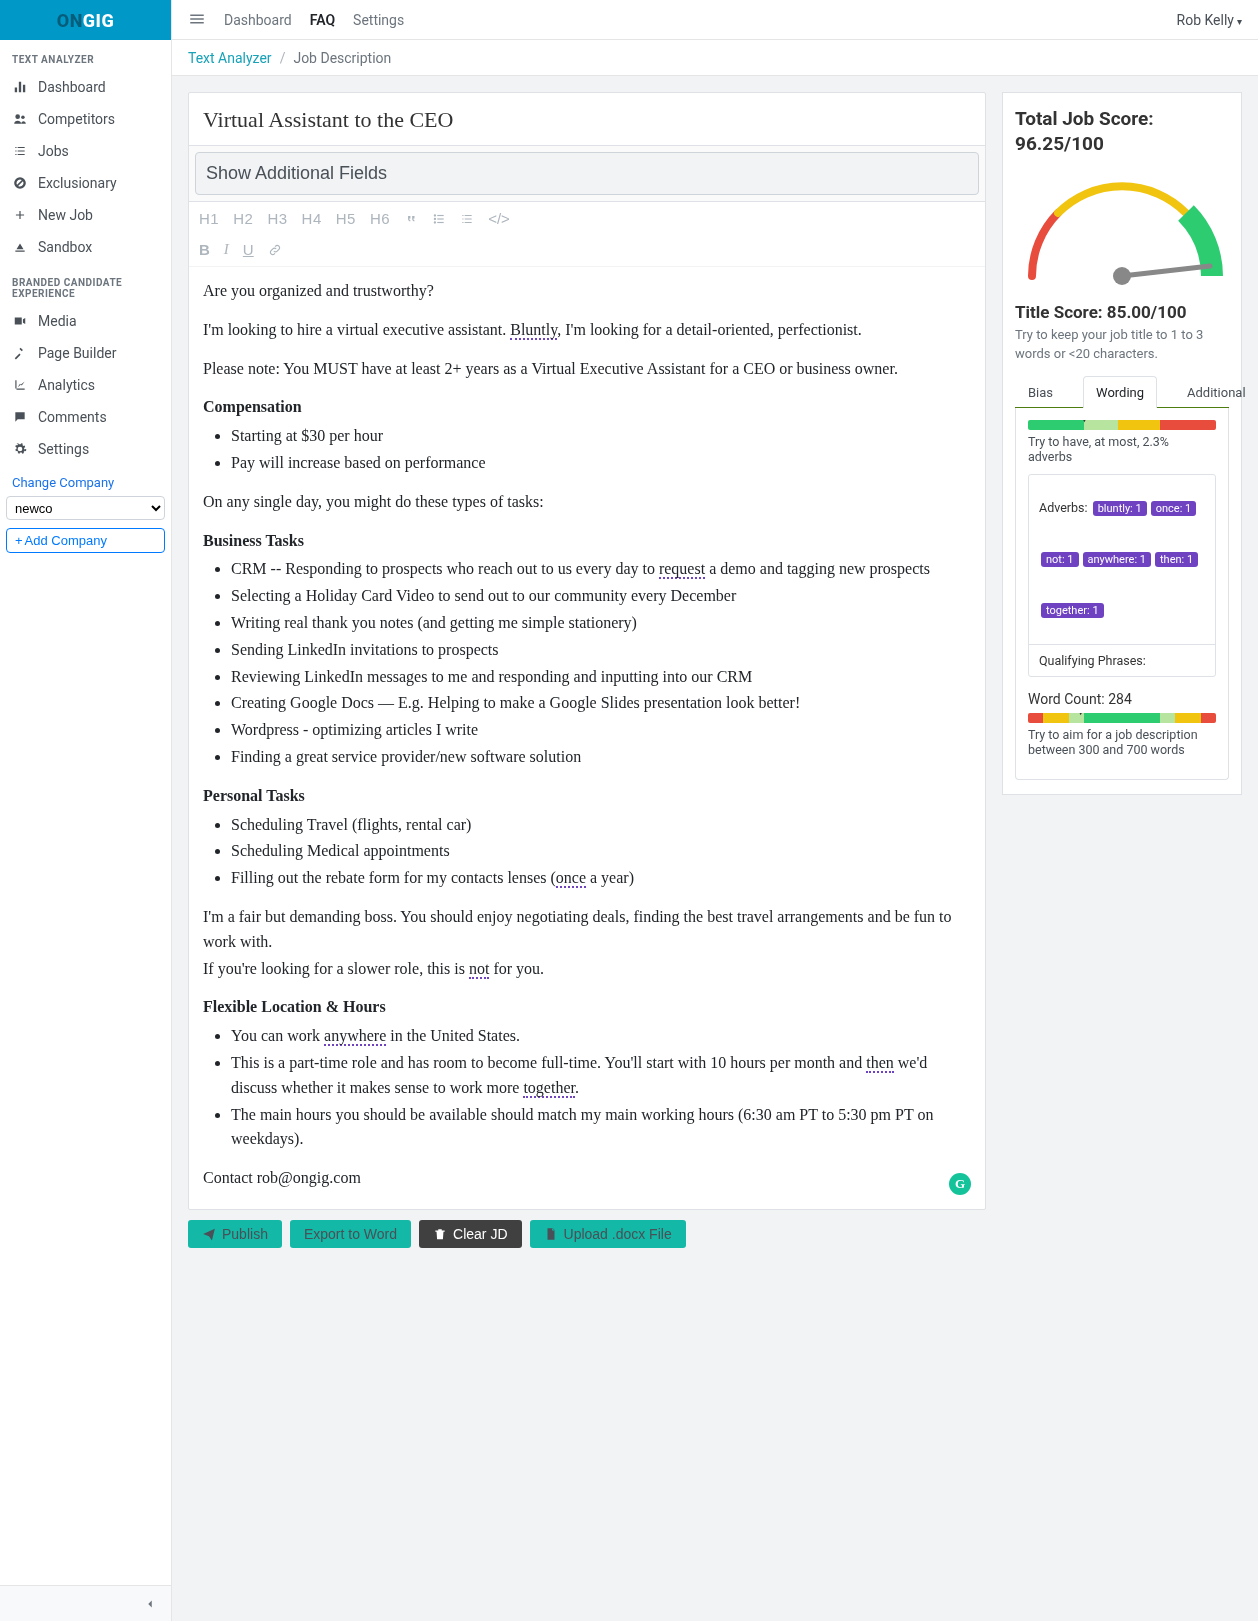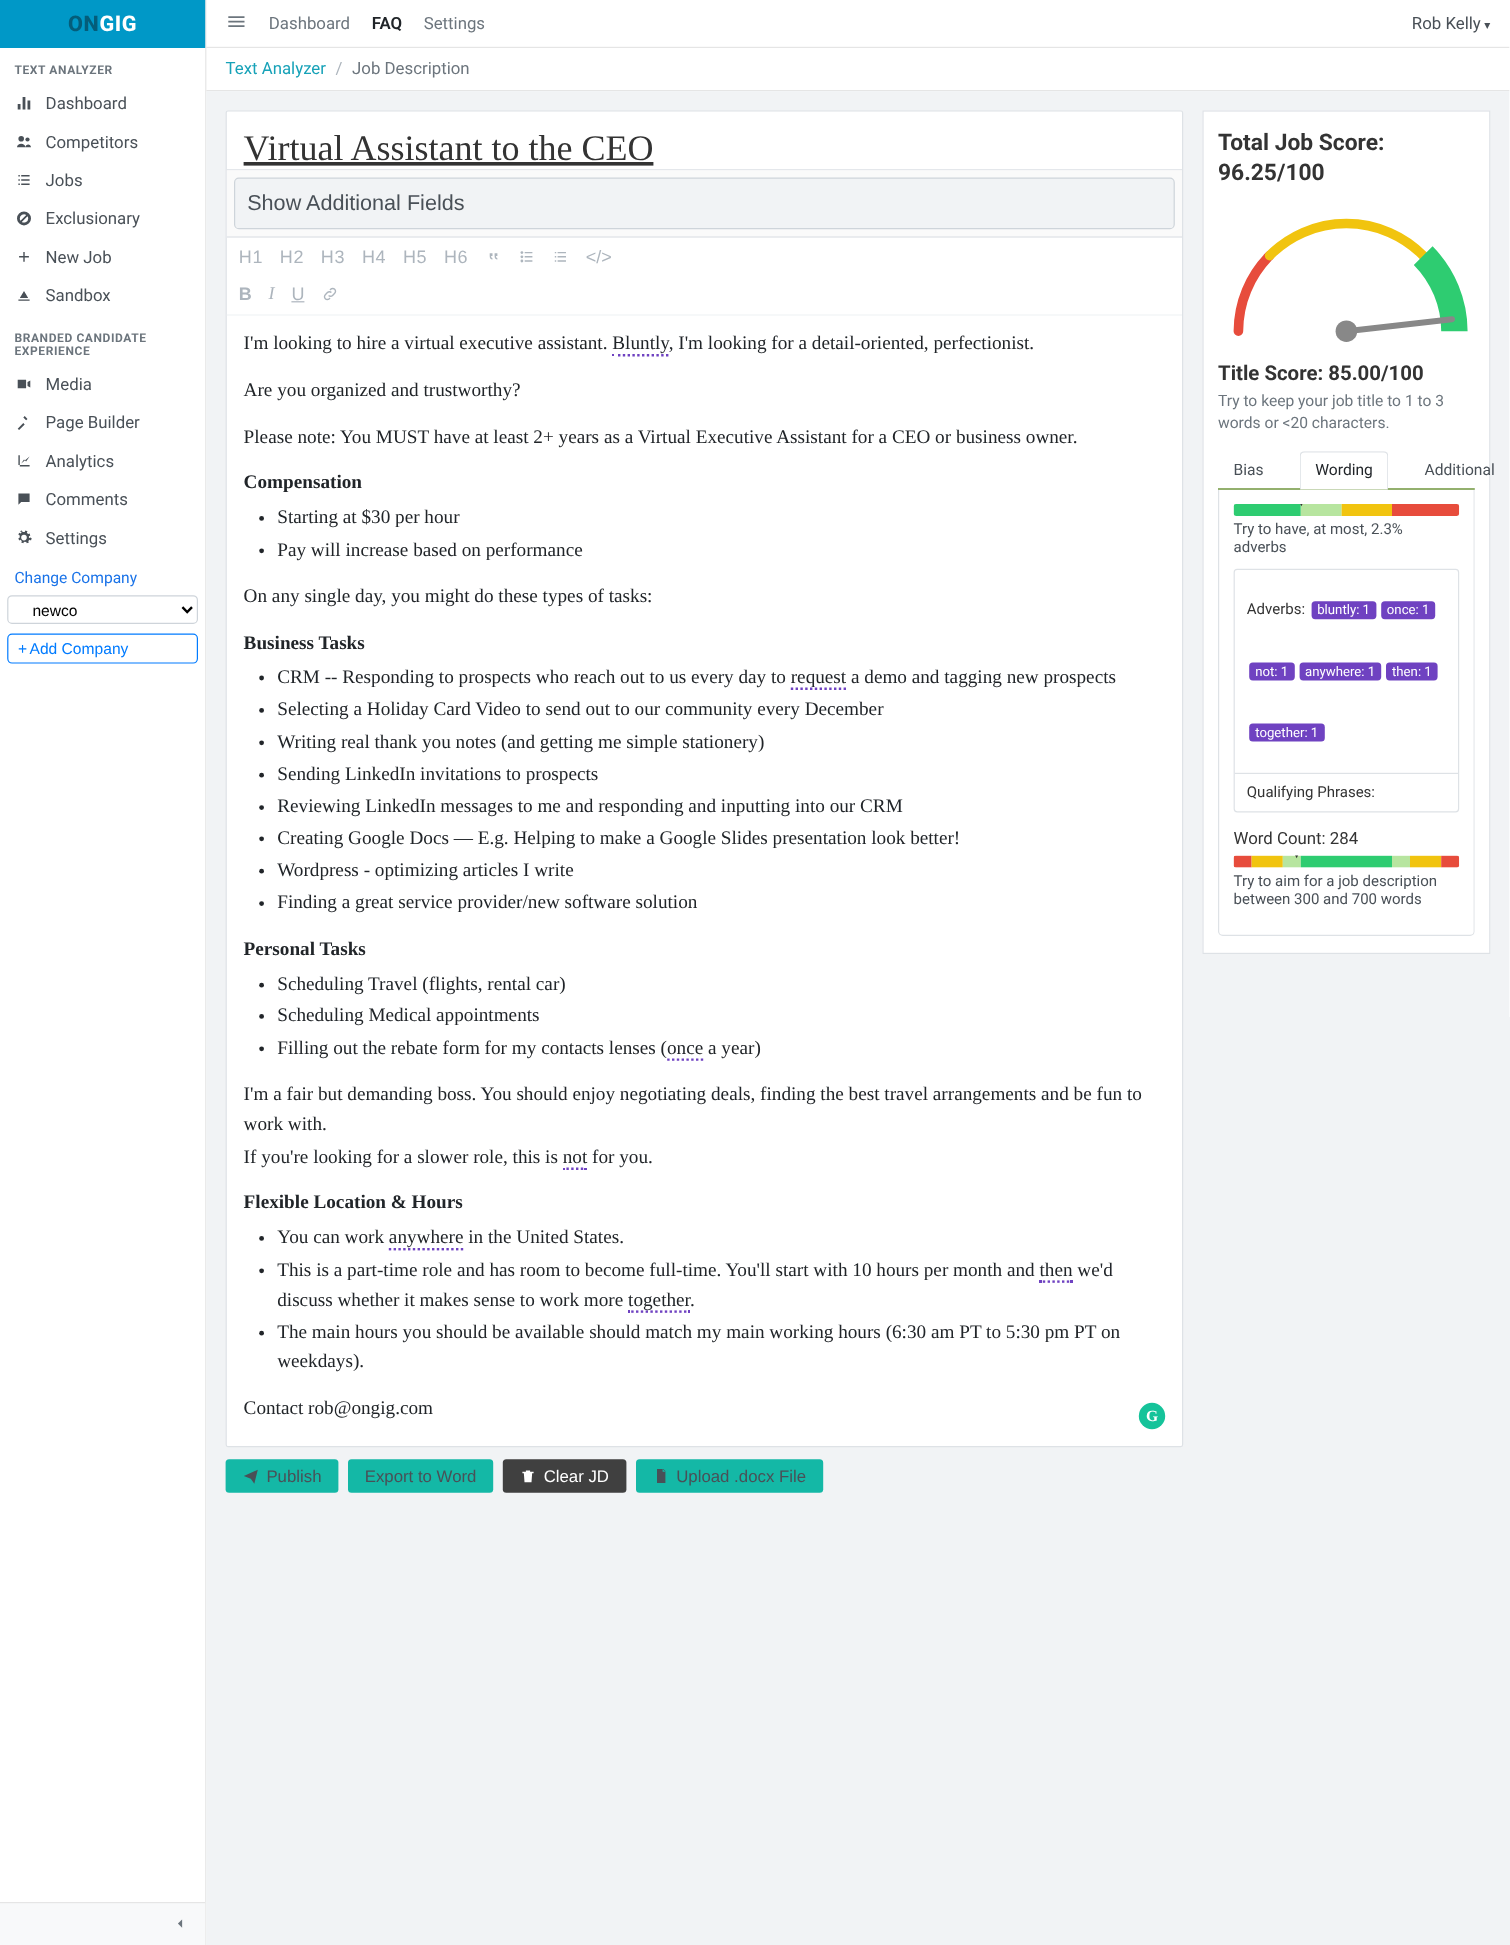--- a/index.html
+++ b/index.html
@@ -9,21 +9,21 @@
   
   .sidebar { width: 172px; background: #fff; border-right: 1px solid #e5e5e5; display: flex; flex-direction: column; }
   .logo-block { height: 40px; background: #0098c7; display: flex; align-items: center; justify-content: center; }
   .logo-text { font-weight: 800; font-size: 18px; letter-spacing: 0.5px; }
   .logo-on { color: #045d7a; }
   .logo-gig { color: #fff; }
   .sidebar-section-title { font-size: 10px; font-weight: 700; color: #6c757d; padding: 14px 12px 6px 12px; letter-spacing: 0.5px; }
   .sidebar-item { display: flex; align-items: center; gap: 10px; padding: 8px 12px; color: #495057; cursor: pointer; font-size: 14px; }
   .sidebar-icon { width: 16px; text-align: center; color: #495057; flex-shrink: 0; }
   .change-company { padding: 10px 12px 6px 12px; font-size: 13px; color: #1a73e8; cursor: pointer; }
-  .company-select { margin: 0 6px 8px 6px; width: calc(100% - 12px); height: 24px; font-size: 13px; border: 1px solid #ced4da; border-radius: 4px; background: #fff; padding: 0 16px; }
+  .company-select { margin: 0 6px 8px 6px; width: calc(100% - 12px); height: 24px; font-size: 13px; border: 1px solid #ced4da; border-radius: 4px; background: #fff; padding: 0 4px; }
   .add-company-btn { margin: 0 6px 8px 6px; padding: 4px 8px; font-size: 13px; color: #007bff; background: #fff; border: 1px solid #007bff; border-radius: 4px; cursor: pointer; display: inline-flex; align-items: center; gap: 2px; }
   .sidebar-bottom { margin-top: auto; border-top: 1px solid #e5e5e5; height: 36px; display: flex; align-items: center; justify-content: flex-end; padding-right: 14px; color: #6c757d; cursor: pointer; background: #f8f9fa; }
 
   
   .main { flex: 1; display: flex; flex-direction: column; }
   .topbar { height: 40px; border-bottom: 1px solid #e5e5e5; display: flex; align-items: center; padding: 0 16px; gap: 18px; }
   .hamburger { color: #6c757d; cursor: pointer; font-size: 18px; }
   .topnav-link { color: #6c757d; font-size: 14px; cursor: pointer; }
   .topnav-link.active { color: #212529; font-weight: 600; }
   .user-menu { margin-left: auto; color: #495057; font-size: 14px; cursor: pointer; }
@@ -33,21 +33,21 @@
   .breadcrumb-bar { height: 36px; border-bottom: 1px solid #e5e5e5; display: flex; align-items: center; padding: 0 16px; font-size: 14px; color: #6c757d; }
   .breadcrumb-link { color: #17a2b8; cursor: pointer; }
   .breadcrumb-sep { margin: 0 8px; color: #adb5bd; }
 
   
   .content-area { flex: 1; background: #f1f3f5; padding: 16px; display: flex; gap: 16px; align-items: flex-start; }
 
   
   .editor-col { flex: 1; display: flex; flex-direction: column; }
   .editor-card { background: #fff; border: 1px solid #dee2e6; border-radius: 2px; }
-  .editor-title-bar { padding: 14px 14px 0 14px; font-family: Georgia, "Times New Roman", serif; font-size: 30px; border-bottom: 1px solid #dee2e6; text-decoration: underline; }
+  .editor-title-bar { padding: 14px 14px 12px 14px; font-family: Georgia, "Times New Roman", serif; font-size: 22px; border-bottom: 1px solid #dee2e6; }
   .show-fields-row { padding: 6px 6px; border-bottom: 1px solid #dee2e6; background:#fafafa; }
   .show-fields-btn { width: 100%; padding: 10px; text-align: left; border: 1px solid #ced4da; border-radius: 4px; background: #f1f3f5; cursor: pointer; font-size: 18px; color: #495057; }
   .toolbar { padding: 8px 10px; display: flex; flex-wrap: wrap; gap: 14px; align-items: center; color: #adb5bd; border-bottom: 1px solid #f1f3f5; }
   .tb-btn { cursor: pointer; font-size: 15px; color: #adb5bd; font-family: "Helvetica Neue", Arial, sans-serif; }
   .tb-btn.h { font-weight: 400; letter-spacing: 0.5px; }
   .tb-row2 { width: 100%; display: flex; gap: 14px; }
   .editor-body { padding: 12px 14px 18px 14px; font-family: Georgia, "Times New Roman", serif; font-size: 16px; line-height: 1.55; color: #212529; position: relative; }
   .editor-body p { margin: 0 0 14px 0; }
   .editor-body h4 { font-weight: 700; font-size: 16px; margin: 4px 0 4px 0; font-family: Georgia, serif; }
   .editor-body ul { padding-left: 28px; margin: 0 0 14px 0; }
@@ -265,22 +265,22 @@
               <span class="tb-btn" style="font-weight:700">B</span>
               <span class="tb-btn" style="font-style:italic;font-family:Georgia">I</span>
               <span class="tb-btn" style="text-decoration:underline">U</span>
               <span class="tb-btn"><svg class="icon" viewBox="0 0 24 24">
                     <path d="M10 14a4 4 0 005.7 0l3-3a4 4 0 10-5.7-5.7l-1 1M14 10a4 4 0 00-5.7 0l-3 3a4 4 0 105.7 5.7l1-1" fill="none" stroke="currentColor" stroke-width="2"></path>
                   </svg></span>
             </div>
           </div>
 
           <div class="editor-body">
+            <p>Are you organized and trustworthy?</p>
             <p><span>I'm looking to hire a virtual executive assistant. </span><span class="hl">Bluntly</span><span>, I'm looking for a detail-oriented, perfectionist.</span></p>
-            <p>Are you organized and trustworthy?</p>
             <p>Please note: You MUST have at least 2+ years as a Virtual Executive Assistant for a CEO or business owner.</p>
 
             <h4>Compensation</h4>
             <ul>
               <li>Starting at $30 per hour</li>
               <li>Pay will increase based on performance</li>
             </ul>
 
             <p>On any single day, you might do these types of tasks:</p>
 

